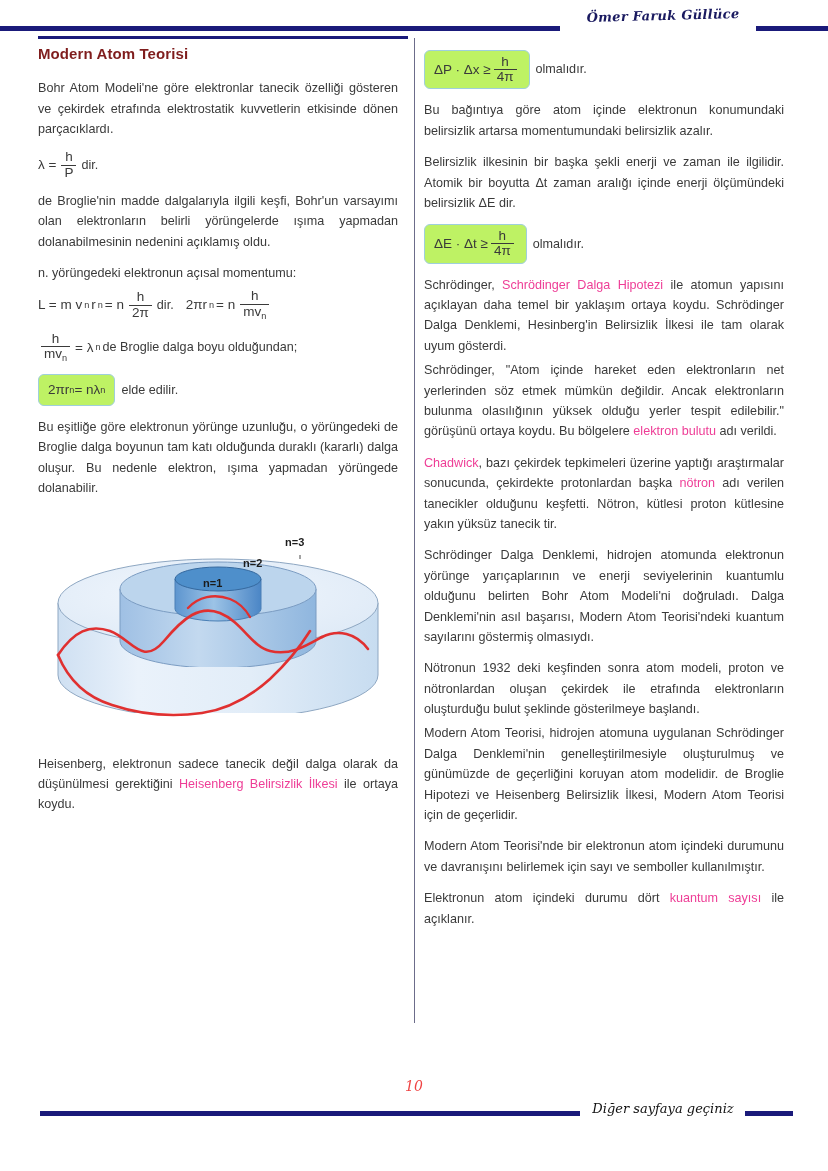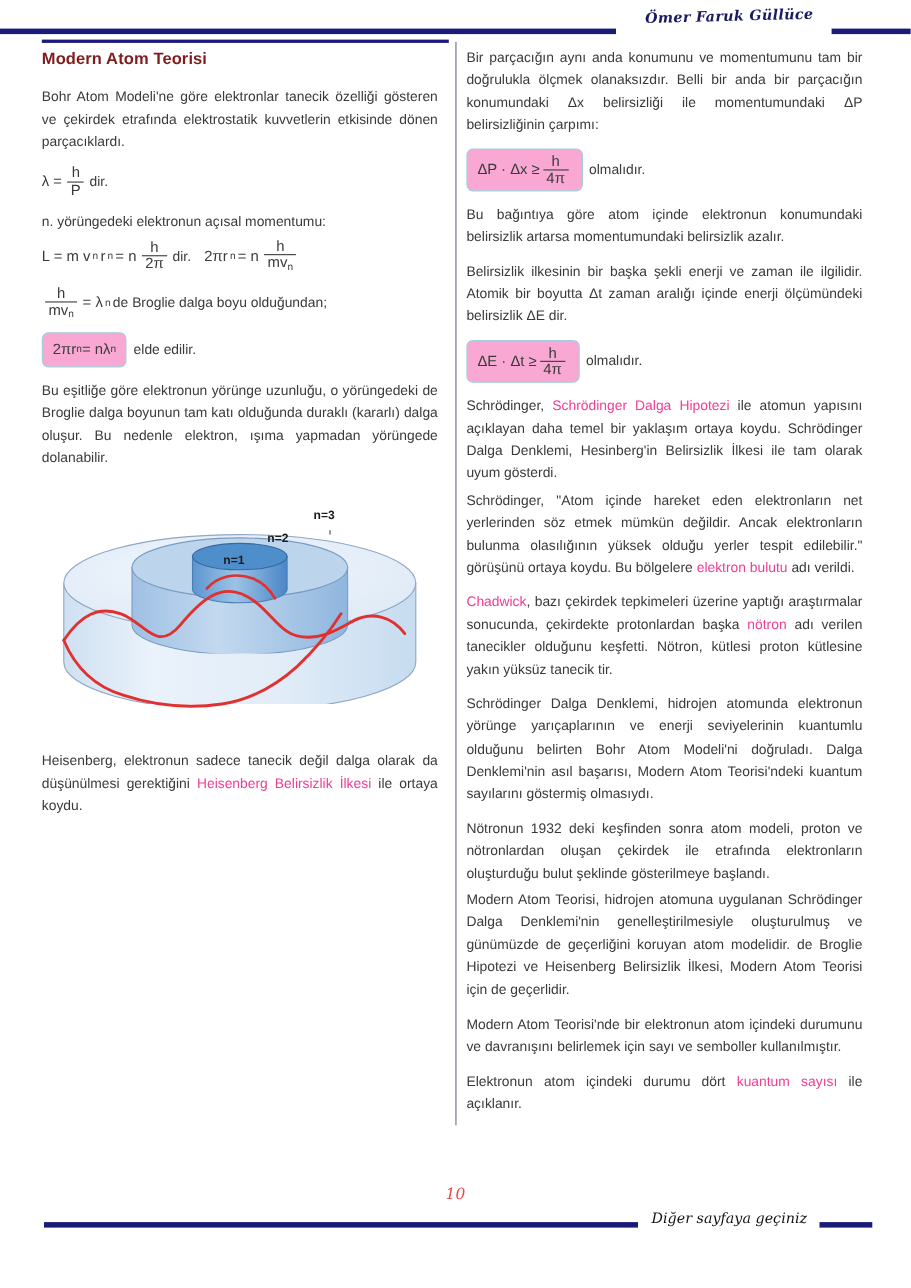--- a/index.html
+++ b/index.html
@@ -69,21 +69,21 @@
     display:inline-flex; flex-direction:column;
     vertical-align:middle; text-align:center;
     margin:0 3px; line-height:1.05;
   }
   .frac .num { padding:0 3px; }
   .frac .den { padding:0 3px; border-top:1.3px solid #3a3a3a; }
   sub.s { font-size:0.68em; vertical-align:-0.28em; }
 
   .boxed {
     display:inline-flex; align-items:center;
-    background:#f9a8d4; border:1px solid #9fcfdc; border-radius:6px;
+    background:#bef264; border:1px solid #9fcfdc; border-radius:6px;
     padding:4px 9px; margin:0 6px 0 0;
     font-size:13.5px;
   }
   .boxrow {
     display:flex; align-items:center;
     margin:8px 0 11px 0;
   }
 
   
   .figure {
@@ -135,20 +135,21 @@
 
   <div class="mathline">
     <span>λ =</span>
     <span class="frac">
       <span class="num">h</span>
       <span class="den">P</span>
     </span>
     <span style="font-size:12.6px">dir.</span>
   </div>
 
+  <p><span>de Broglie'nin madde dalgalarıyla ilgili keşfi, Bohr'un varsayımı olan elektronların belirli yörüngelerde ışıma yapmadan dolanabilmesinin nedenini açıklamış oldu.</span></p>
 
   <p class="tight"><span>n. yörüngedeki elektronun açısal momentumu:</span></p>
 
   <div class="mathline">
     <span>L = m v</span>
       <sub class="s">n</sub>
       <span> r</span>
       <sub class="s">n</sub>
       <span> = n</span>
     <span class="frac">
@@ -254,21 +255,20 @@
     <span class="nlabel" style="left:205px; top:28px;">n=2</span>
     <span class="nlabel" style="left:165px; top:48px;">n=1</span>
   </div>
 
   <p><span>Heisenberg, elektronun sadece tanecik değil dalga olarak da düşünülmesi gerektiğini </span><span class="pink">Heisenberg Belirsizlik İlkesi</span><span> ile ortaya koydu.</span></p>
 
 </div>
 
 <div class="col right">
 
-  <p><span>Bir parçacığın aynı anda konumunu ve momentumunu tam bir doğrulukla ölçmek olanaksızdır. Belli bir anda bir parçacığın konumundaki Δx belirsizliği ile momentumundaki ΔP belirsizliğinin çarpımı:</span></p>
 
   <div class="boxrow">
     <span class="boxed">
       <span>ΔP · Δx ≥</span>
       <span class="frac">
         <span class="num">h</span>
         <span class="den">4π</span>
       </span>
     </span>
     <span style="font-size:12.6px">olmalıdır.</span>

